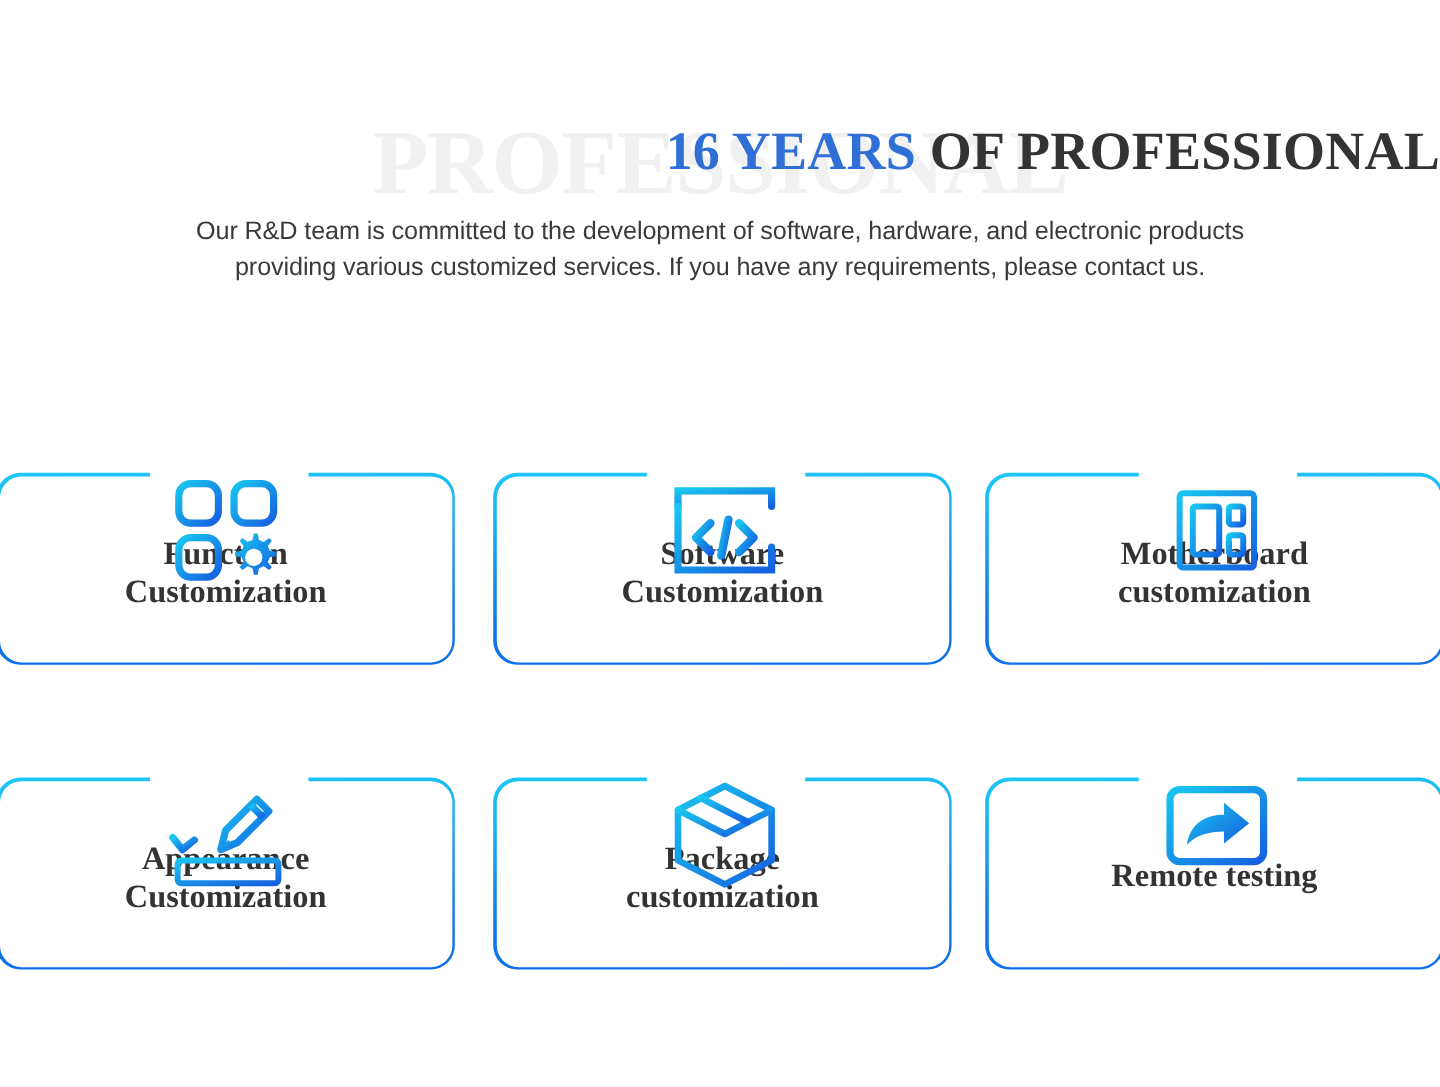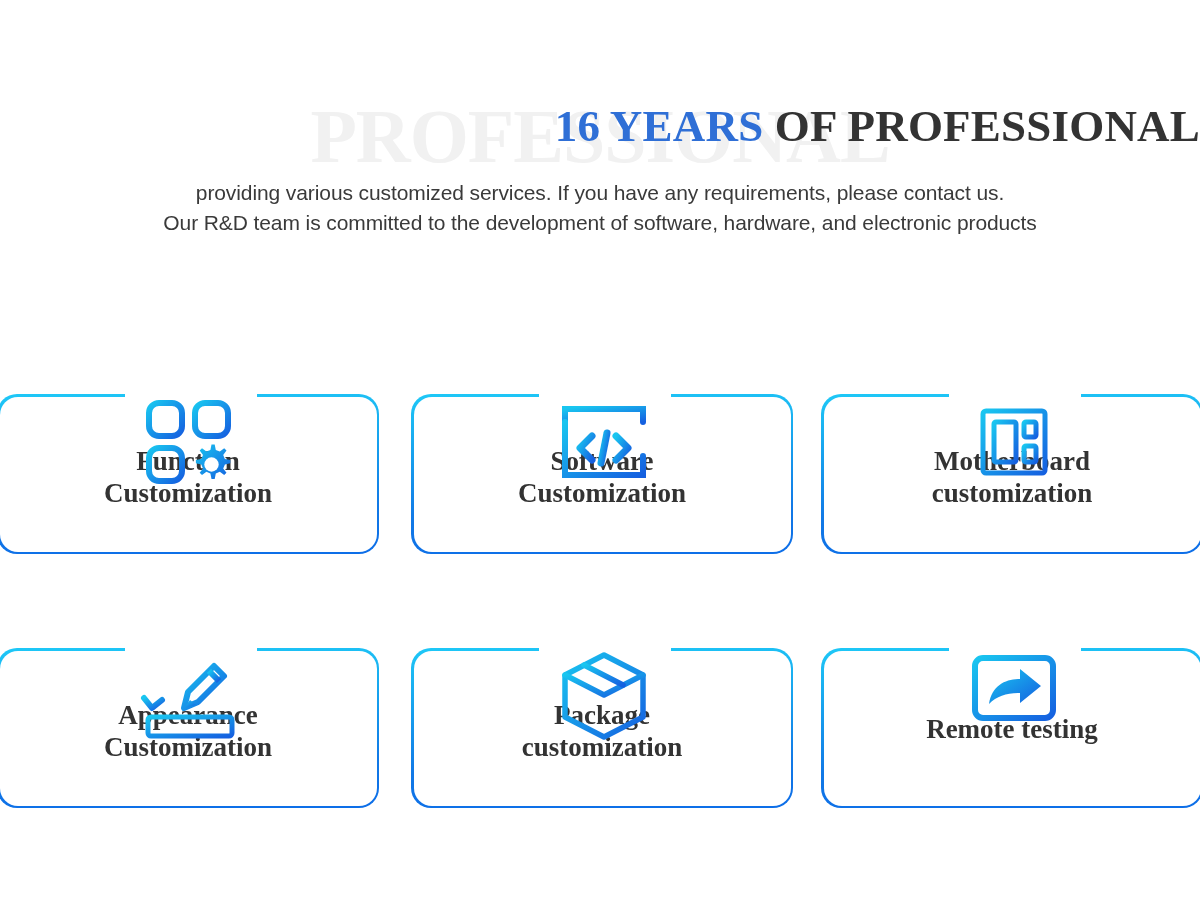--- a/index.html
+++ b/index.html
@@ -159,22 +159,22 @@
   <div class="watermark">PROFESSIONAL</div>
 
   <div class="headline">
     <span class="line">
       <span class="accent">16 YEARS</span>
       <span>OF PROFESSIONAL</span>
     </span>
   </div>
 
   <div class="subtitle">
+    <span class="sline">Our R&amp;D team is committed to the development of software, hardware, and electronic products</span>
     <span class="sline">providing various customized services. If you have any requirements, please contact us.</span>
-    <span class="sline">Our R&amp;D team is committed to the development of software, hardware, and electronic products</span>
   </div>
 </div>
 
 <div class="grid">
 
   <div class="row">
 
     <div class="card c1">
       <div class="card-frame"></div>
       <div class="card-notch"></div>

